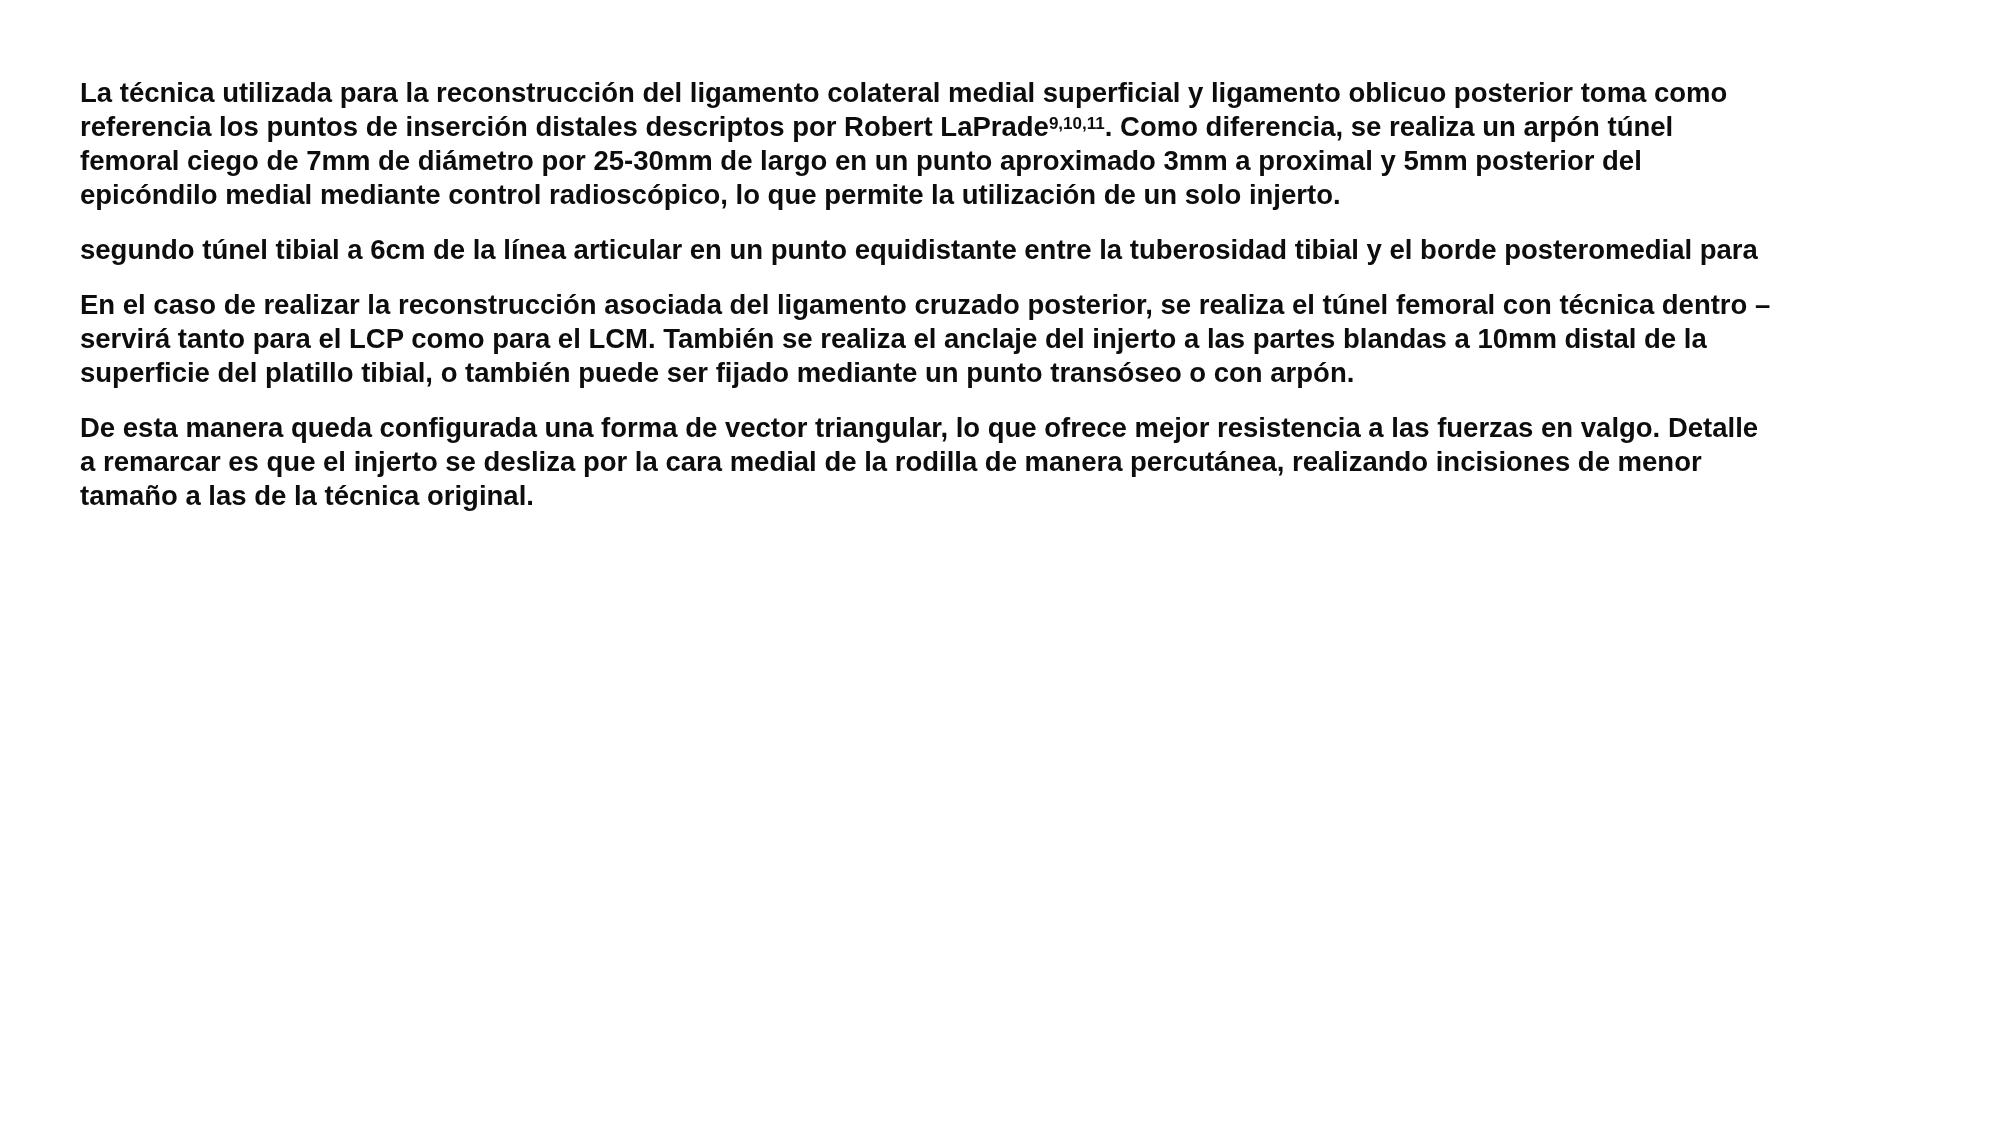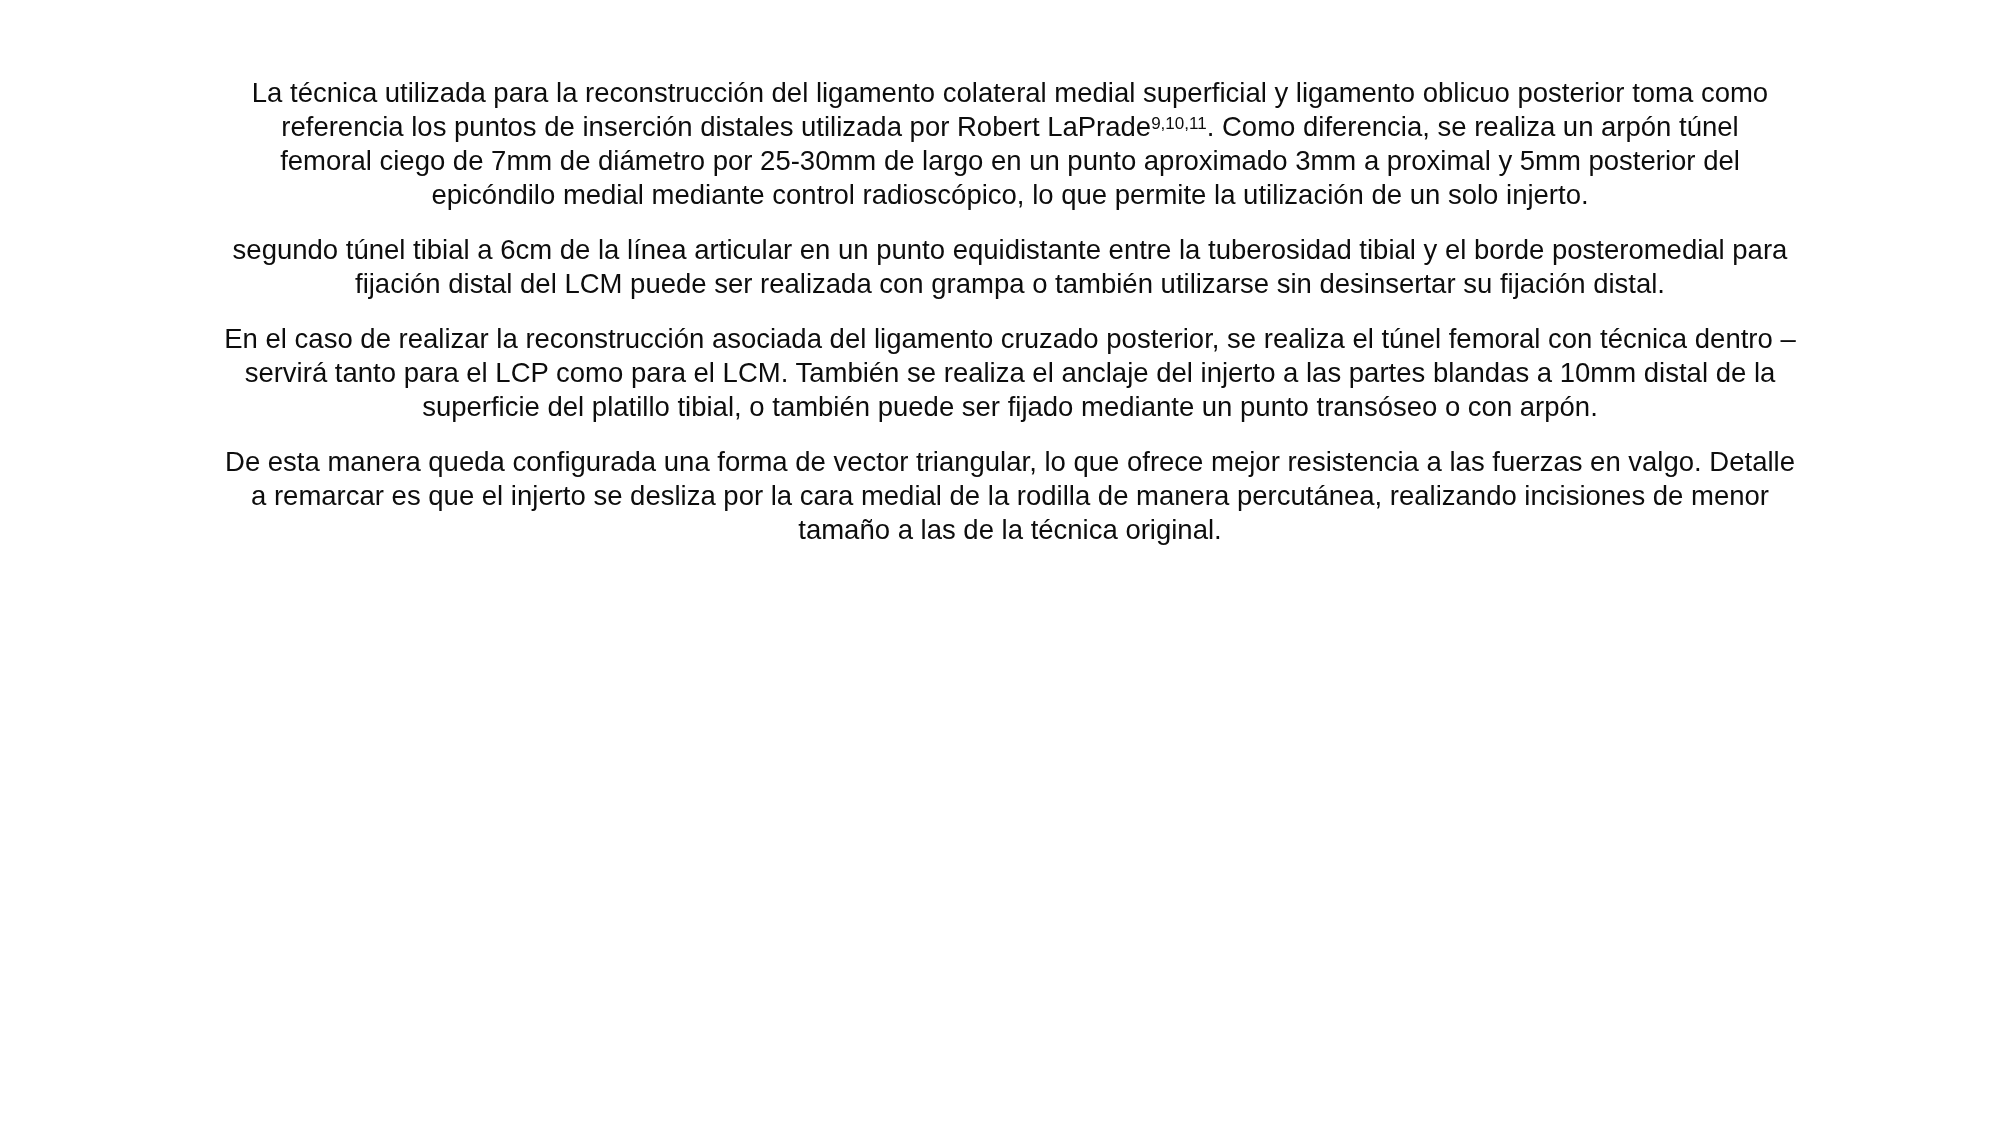--- a/index.html
+++ b/index.html
@@ -15,22 +15,21 @@
     font-family: "Liberation Sans", sans-serif;
   }
   .page-text {
     position: absolute;
     left: 80px;
     top: 76px;
     width: 1860px;
     color: #0d0d0d;
     font-size: 27.5px;
     line-height: 34px;
-    font-weight: 400;
-    text-align: center;
+    font-weight: 700;
   }
   .page-text p {
     margin: 0 0 21px 0;
     padding: 0;
   }
   .line {
     display: block;
     white-space: nowrap;
   }
   sup.citation {
@@ -41,28 +40,27 @@
     vertical-align: baseline;
   }
 </style>
 </head>
 <body>
 
 <main class="page-text">
 
   <p>
     <span class="line">La técnica utilizada para la reconstrucción del ligamento colateral medial superficial y ligamento oblicuo posterior toma como</span>
-    <span class="line"><span>referencia los puntos de inserción distales utilizada por Robert LaPrade</span><sup class="citation">9,10,11</sup><span>. Como diferencia, se realiza un arpón túnel</span></span>
+    <span class="line"><span>referencia los puntos de inserción distales descriptos por Robert LaPrade</span><sup class="citation">9,10,11</sup><span>. Como diferencia, se realiza un arpón túnel</span></span>
     <span class="line">femoral ciego de 7mm de diámetro por 25-30mm de largo en un punto aproximado 3mm a proximal y 5mm posterior del</span>
     <span class="line">epicóndilo medial mediante control radioscópico, lo que permite la utilización de un solo injerto.</span>
   </p>
 
   <p>
     <span class="line">segundo túnel tibial a 6cm de la línea articular en un punto equidistante entre la tuberosidad tibial y el borde posteromedial para</span>
-    <span class="line">fijación distal del LCM puede ser realizada con grampa o también utilizarse sin desinsertar su fijación distal.</span>
   </p>
 
   <p>
     <span class="line">En el caso de realizar la reconstrucción asociada del ligamento cruzado posterior, se realiza el túnel femoral con técnica dentro –</span>
     <span class="line">servirá tanto para el LCP como para el LCM. También se realiza el anclaje del injerto a las partes blandas a 10mm distal de la</span>
     <span class="line">superficie del platillo tibial, o también puede ser fijado mediante un punto transóseo o con arpón.</span>
   </p>
 
   <p>
     <span class="line">De esta manera queda configurada una forma de vector triangular, lo que ofrece mejor resistencia a las fuerzas en valgo. Detalle</span>

